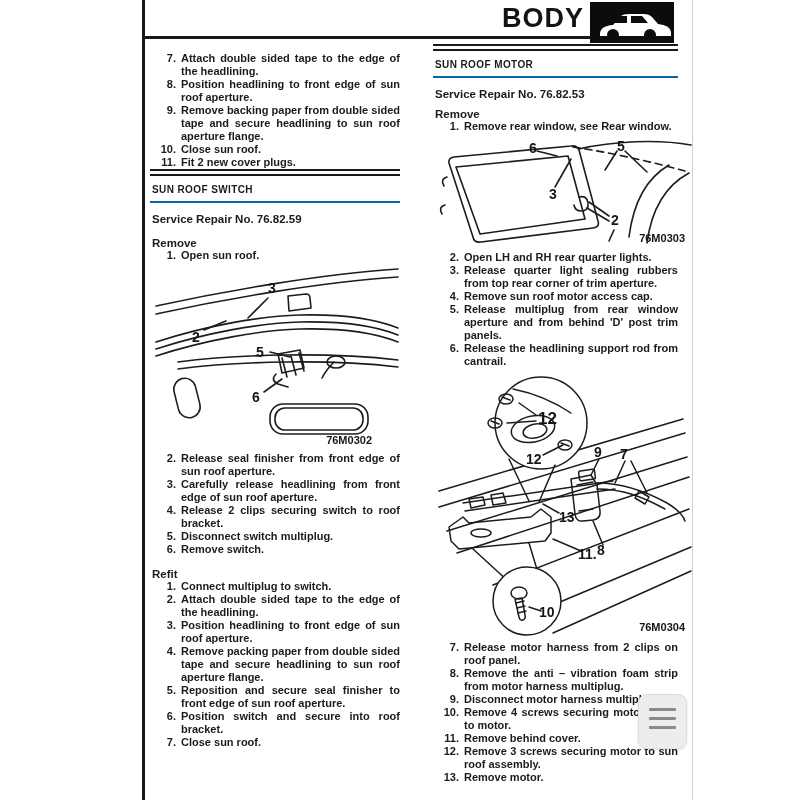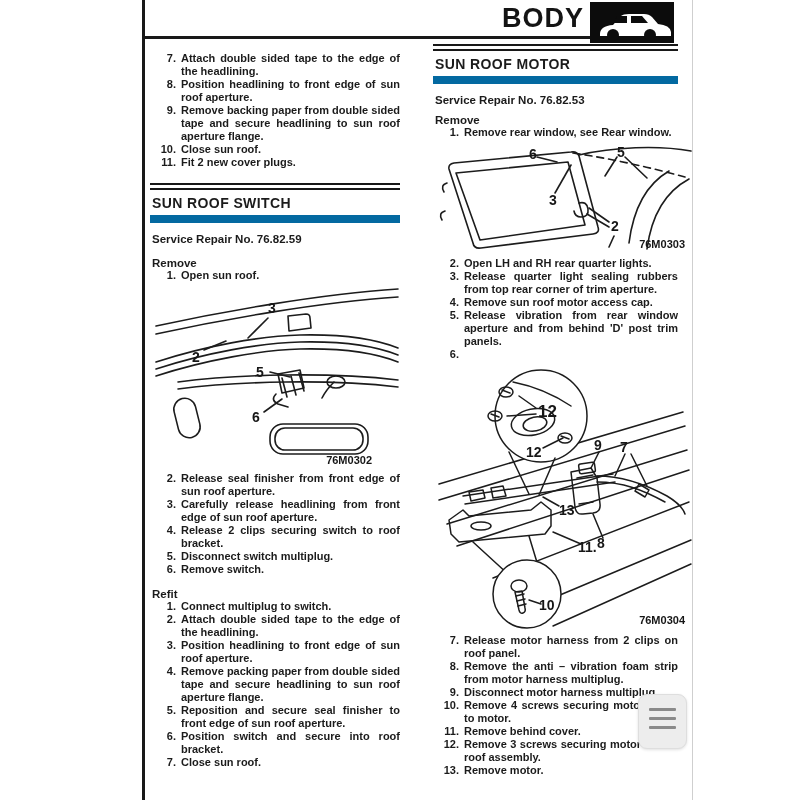--- a/index.html
+++ b/index.html
@@ -18,25 +18,25 @@
               font-size:27px;font-weight:700;letter-spacing:1px;color:#141414;}
   .car-box{position:absolute;left:590px;top:2px;width:84px;height:41px;background:#0c0c0c;}
   .car-box svg{display:block;}
 
   
   .col{position:absolute;}
   .col-left{left:150px;top:46px;width:250px;}
   .col-right{left:433px;top:44px;width:245px;}
 
   
-  .sect{margin-top:14px;}
+  .sect{}
   .rule2{height:2px;background:#181818;}
   .rule2 + .rule2{margin-top:3px;}
-  .sect-title{font-size:14px;font-weight:700;letter-spacing:.4px;line-height:15px;
-              padding:6px 0 4px 2px;border-bottom:8px solid #0369a1;}
+  .sect-title{font-size:10px;font-weight:700;letter-spacing:.4px;line-height:15px;
+              padding:6px 0 4px 2px;border-bottom:2px solid #0369a1;}
   .service{margin-top:10px;font-size:11.5px;font-weight:700;padding-left:2px;}
   .phase{margin-top:12px;font-size:11.5px;font-weight:700;padding-left:2px;}
 
   
   .steps{margin:0;}
   .step{display:flex;font-size:11px;font-weight:700;line-height:13px;}
   .step .num{flex:none;width:26px;text-align:right;}
   .step .txt{flex:1;margin-left:5px;text-align:justify;}
   .step .txt .b{font-weight:700;}
 
@@ -265,24 +265,25 @@
         <div class="step">
         <span class="num">3.</span>
         <span class="txt">Release quarter light sealing rubbers from top rear corner of trim aperture.</span>
       </div>
         <div class="step">
         <span class="num">4.</span>
         <span class="txt">Remove sun roof motor access cap.</span>
       </div>
         <div class="step">
         <span class="num">5.</span>
-        <span class="txt">Release vibration from rear window aperture and from behind 'D' post trim panels.</span>
+        <span class="txt">Release multiplug from rear window aperture and from behind 'D' post trim panels.</span>
       </div>
         <div class="step">
         <span class="num">6.</span>
+        <span class="txt">Release the headlining support rod from cantrail.</span>
       </div>
       </div>
 
     <div class="figure" style="margin-top:3px;">
       <svg width="260" height="266" viewBox="0 0 260 266">
         <g stroke="#1c1c1c" stroke-width="1.5" fill="none" stroke-linecap="round" stroke-linejoin="round">
           <path d="M6 120 L250 48"></path>
           <path d="M6 136 L252 62"></path>
           <path d="M14 160 L254 86"></path>
           <path d="M24 182 L256 106"></path>

